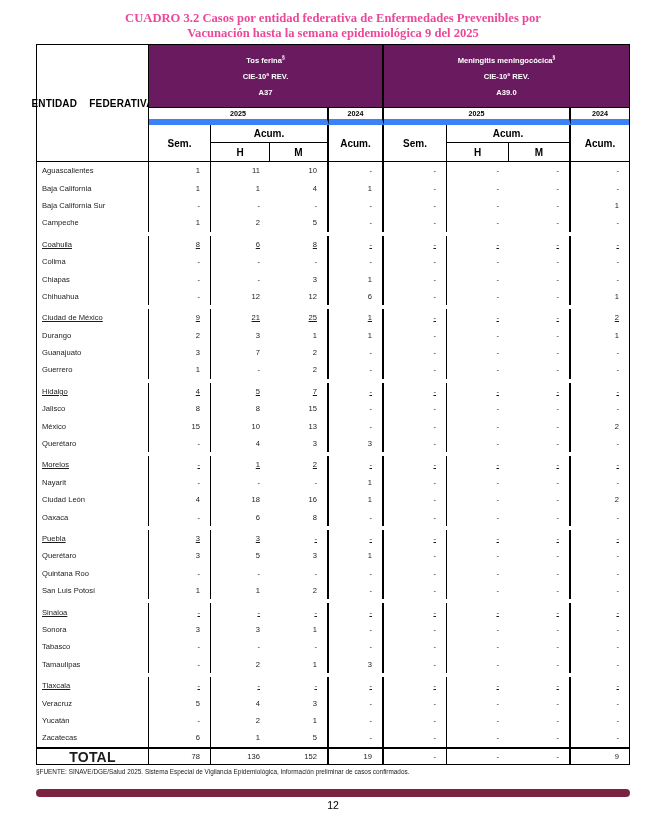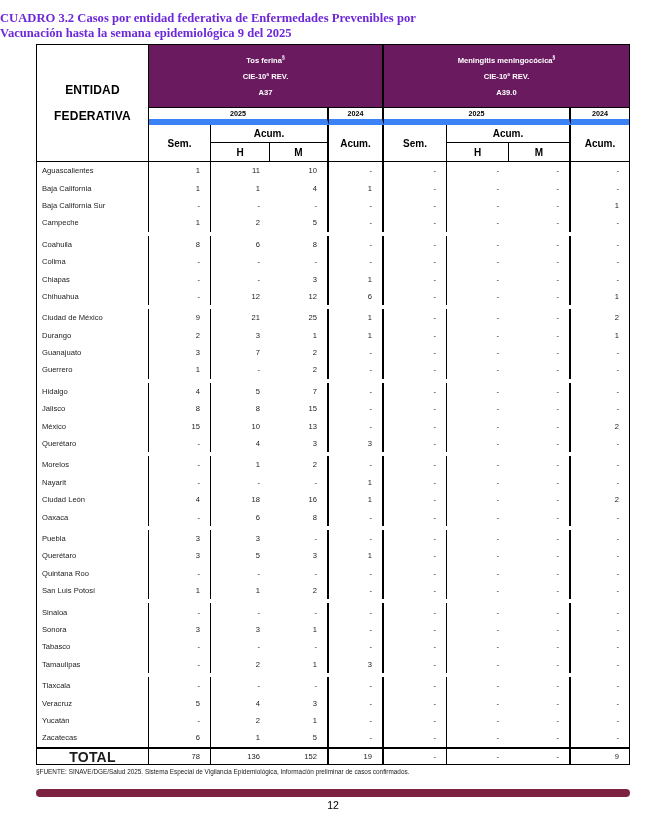--- a/index.html
+++ b/index.html
@@ -10,43 +10,44 @@
   *{margin:0;padding:0;box-sizing:border-box;}
   html,body{width:666px;height:823px;background:#ffffff;}
   body{
     position:relative;
     font-family:"Liberation Sans",sans-serif;
     color:#1c1c1c;
     overflow:hidden;
   }
   .title{
     position:absolute;top:11px;left:0;width:666px;
+    text-align:center;
     font-family:"Liberation Serif",serif;
-    font-weight:bold;font-size:12.6px;line-height:15px;color:#6d28d9;
+    font-weight:bold;font-size:12.6px;line-height:15px;color:#ec4899;
   }
   .table-wrap{
     position:absolute;left:36px;top:44px;width:594px;
     border:1.6px solid #000;
     background:#fff;
   }
   .grid9{
     display:grid;
     grid-template-columns:112px 62px 59px 59px 55px 63px 62px 62px auto;
   }
   
   .header-grid{
     grid-template-rows:63px 17px 18px 18px;
     border-bottom:1px solid #000;
   }
   .hc{display:flex;align-items:center;justify-content:center;font-weight:bold;color:#000;}
   .h-entity{
     grid-area:1/1/5/2;
     border-right:1px solid #000;
-    flex-direction:column;gap:12px;
-    font-size:12px;letter-spacing:.2px;
+    flex-direction:row;gap:12px;
+    font-size:10px;letter-spacing:.2px;
   }
   .h-disease{
     background:var(--header-bg);color:var(--header-text);
     flex-direction:column;justify-content:center;gap:7px;
     font-size:7.6px;border-bottom:1px solid #000;
   }
   .h-disease sup{font-size:5px;line-height:0;}
   .d1{grid-area:1/2/2/6;border-right:2px solid #000;}
   .d2{grid-area:1/6/2/10;}
   .h-y{font-size:7.2px;border-bottom:6px solid #3b82f6;text-align:center;}
@@ -60,21 +61,21 @@
   .pv1{grid-area:3/5/5/6;border-right:2px solid #000;}
   .sem2{grid-area:3/6/5/7;border-right:1px solid #000;}
   .ac2{grid-area:3/7/4/9;border-bottom:1px solid #000;border-right:2px solid #000;}
   .pv2{grid-area:3/9/5/10;}
   .hH1{grid-area:4/3/5/4;border-right:1px solid #000;}
   .hM1{grid-area:4/4/5/5;border-right:2px solid #000;}
   .hH2{grid-area:4/7/5/8;border-right:1px solid #000;}
   .hM2{grid-area:4/8/5/9;border-right:2px solid #000;}
   
   .row{height:17.4px;}
-  .row.gap{height:21.4px;padding-top:4px;}
+  .row.gap{height:21.4px;padding-top:4px;text-decoration:underline;}
   .c{display:flex;align-items:center;font-size:7.6px;}
   .name{padding-left:5px;border-right:1px solid #000;}
   .num{justify-content:flex-end;padding-right:10px;}
   .br1{border-right:1px solid #000;}
   .br2{border-right:2px solid #000;}
   
   .total-row{height:17px;border-top:2px solid #000;}
   .total-row .name{justify-content:center;padding-left:0;font-weight:bold;font-size:14px;letter-spacing:.2px;}
   .footnote{
     position:absolute;left:36px;top:768px;width:594px;

